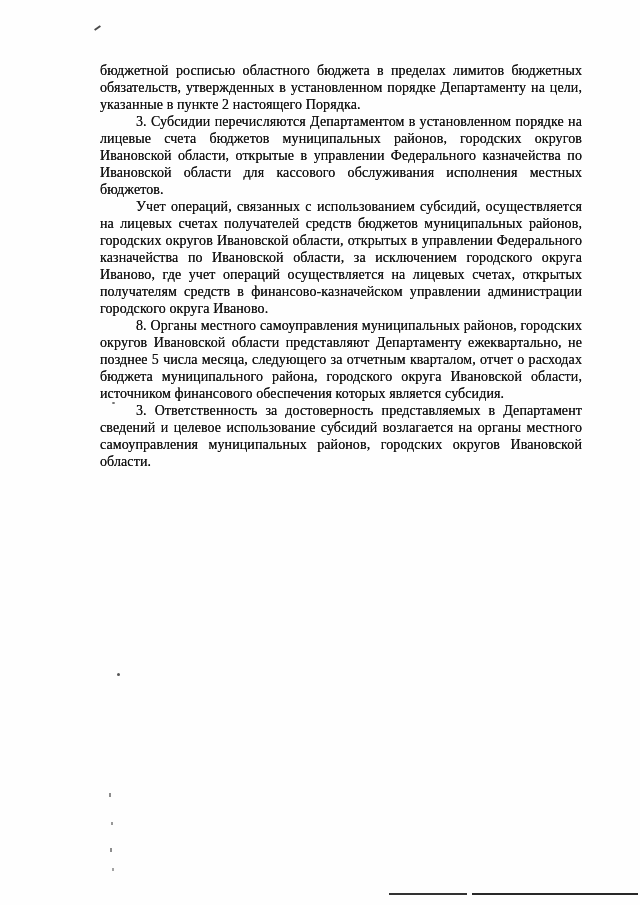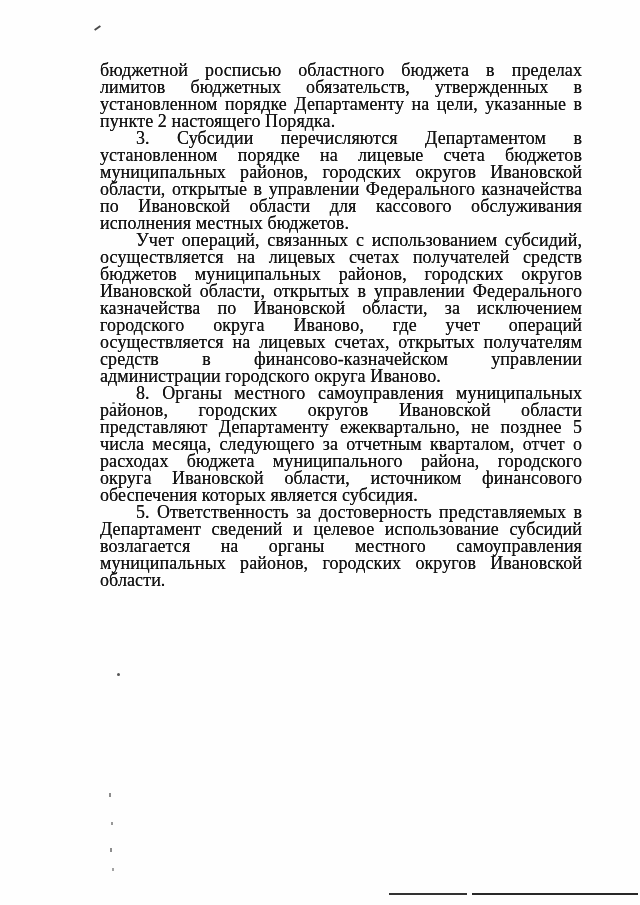--- a/index.html
+++ b/index.html
@@ -18,21 +18,21 @@
     position: absolute;
     inset: 0;
     background: #fefefe;
   }
   .page-text {
     position: absolute;
     left: 100px;
     top: 62px;
     width: 482px;
     color: #141414;
-    font-size: 18px;
+    font-size: 14px;
     line-height: 17px;
     text-align: justify;
     text-shadow: 0 0 0.5px rgba(0,0,0,0.85); 
     letter-spacing: 0.1px;
   }
   .page-text p {
     margin: 0;
     padding: 0;
   }
   .page-text p.indent {
@@ -69,21 +69,21 @@
 </head>
 <body>
 
 <div class="page">
 
   <div class="page-text">
     <p>бюджетной росписью областного бюджета в пределах лимитов бюджетных обязательств, утвержденных в установленном порядке Департаменту на цели, указанные в пункте 2 настоящего Порядка.</p>
     <p class="indent">3. Субсидии перечисляются Департаментом в установленном порядке на лицевые счета бюджетов муниципальных районов, городских округов Ивановской области, открытые в управлении Федерального казначейства по Ивановской области для кассового обслуживания исполнения местных бюджетов.</p>
     <p class="indent">Учет операций, связанных с использованием субсидий, осуществляется на лицевых счетах получателей средств бюджетов муниципальных районов, городских округов Ивановской области, открытых в управлении Федерального казначейства по Ивановской области, за исключением городского округа Иваново, где учет операций осуществляется на лицевых счетах, открытых получателям средств в финансово-казначейском управлении администрации городского округа Иваново.</p>
     <p class="indent">8. Органы местного самоуправления муниципальных районов, городских округов Ивановской области представляют Департаменту ежеквартально, не позднее 5 числа месяца, следующего за отчетным кварталом, отчет о расходах бюджета муниципального района, городского округа Ивановской области, источником финансового обеспечения которых является субсидия.</p>
-    <p class="indent">5. Ответственность за достоверность представляемых в Департамент сведений и целевое использование субсидий возлагается на органы местного самоуправления муниципальных районов, городских округов Ивановской области.</p>
+    <p class="indent">3. Ответственность за достоверность представляемых в Департамент сведений и целевое использование субсидий возлагается на органы местного самоуправления муниципальных районов, городских округов Ивановской области.</p>
   </div>
 
   <div class="artifact a-topleft"></div>
   <div class="artifact a-dot1"></div>
   <div class="artifact a-dot2"></div>
   <div class="artifact a-speck1"></div>
   <div class="artifact a-speck2"></div>
   <div class="artifact a-speck3"></div>
   <div class="artifact a-speck4"></div>
   <div class="artifact a-bottomline-1"></div>

